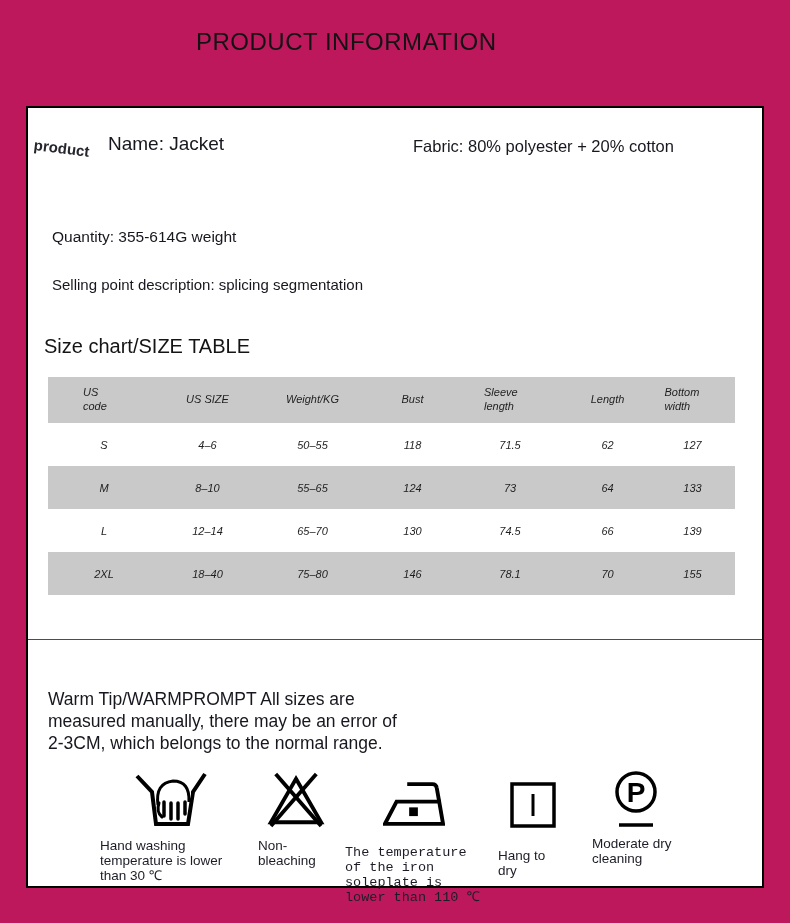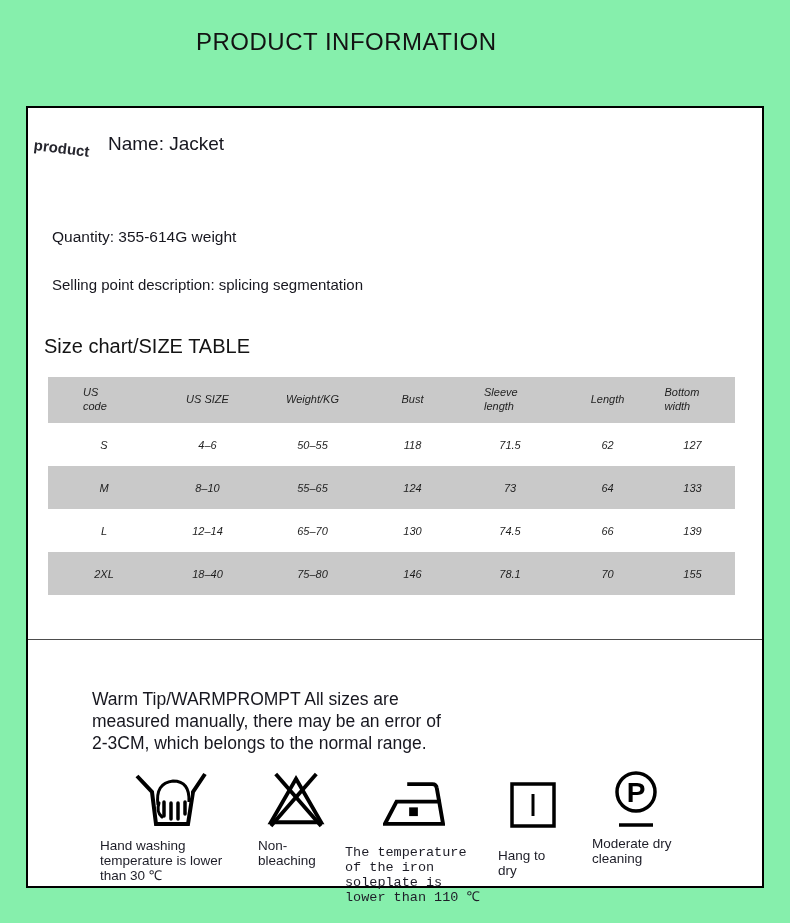--- a/index.html
+++ b/index.html
@@ -1,18 +1,18 @@
 <!DOCTYPE html>
 <html><head>
 <meta charset="utf-8">
 <style>
   * { margin:0; padding:0; box-sizing:border-box; }
   body { background:#ffffff; }
   .canvas {
-    position:relative; width:790px; height:923px; background:#86efac;
+    position:relative; width:790px; height:923px; background:#be185d;
     font-family:"Liberation Sans", sans-serif; color:#1c1c24; overflow:hidden;
   }
   .page-title {
     position:absolute; left:196px; top:28px;
     font-size:24px; font-weight:400; letter-spacing:0.5px; color:#131313;
     white-space:nowrap;
   }
   .frame {
     position:absolute; left:26px; top:106px; width:738px; height:782px;
     border:2px solid #000000; background:#ffffff;
@@ -36,21 +36,21 @@
   .size-table col.c3{width:85px}.size-table col.c4{width:110px}.size-table col.c5{width:85px}
   .size-table col.c6{width:85px}
   .size-table th { height:46px; font-weight:400; text-align:center; vertical-align:middle; background:#c9c9c9; }
   .size-table td { height:43px; text-align:center; vertical-align:middle; }
   .size-table tbody tr:nth-child(even) td { background:#c9c9c9; }
   .thw { display:inline-block; text-align:left; line-height:1.25; }
   .thw0 { max-width:42px; } .thw4 { max-width:52px; } .thw6 { max-width:56px; }
 
   .divider { position:absolute; left:0; top:531px; width:100%; border-top:1px solid #4d4d4d; }
 
-  .warm-tip { position:absolute; left:20px; top:580px; font-size:17.5px; line-height:22px; color:#17171f;margin-left:44px; }
+  .warm-tip { position:absolute; left:20px; top:580px; font-size:17.5px; line-height:22px; color:#17171f; }
 
   .care-item { position:absolute; top:662px; }
   .care-icon-box { height:66px; }
   .care-icon-box svg { display:block; }
   .care-label { font-size:13.5px; line-height:15px; color:#1d1d27; }
   .ci1 { left:72px;  width:152px; } .ci1 svg { margin-left:35px; margin-top:2px; }
   .ci2 { left:230px; width:72px; }  .ci2 svg { margin-left:9px;  margin-top:2px; }
   .ci3 { left:317px; width:142px;font-family:Liberation Mono, monospace; } .ci3 svg { margin-left:38px; margin-top:9px; }
   .ci4 { left:470px; width:62px; }  .ci4 svg { margin-left:12px; margin-top:12px; }
   .ci5 { left:564px; width:112px; } .ci5 svg { margin-left:21px; margin-top:0px; }
@@ -59,20 +59,21 @@
 <body>
 
 <div class="canvas">
 
   <div class="page-title">PRODUCT INFORMATION</div>
 
   <div class="frame">
 
     <div class="badge">product</div>
     <div class="prod-name">Name: Jacket</div>
+    <div class="prod-fabric">Fabric: 80% polyester + 20% cotton</div>
     <div class="prod-quantity">Quantity: 355-614G weight</div>
     <div class="prod-selling">Selling point description: splicing segmentation</div>
     <div class="chart-heading">Size chart/SIZE TABLE</div>
 
     <table class="size-table">
       <colgroup>
         <col class="c0">
           <col class="c1">
           <col class="c2">
           <col class="c3">

